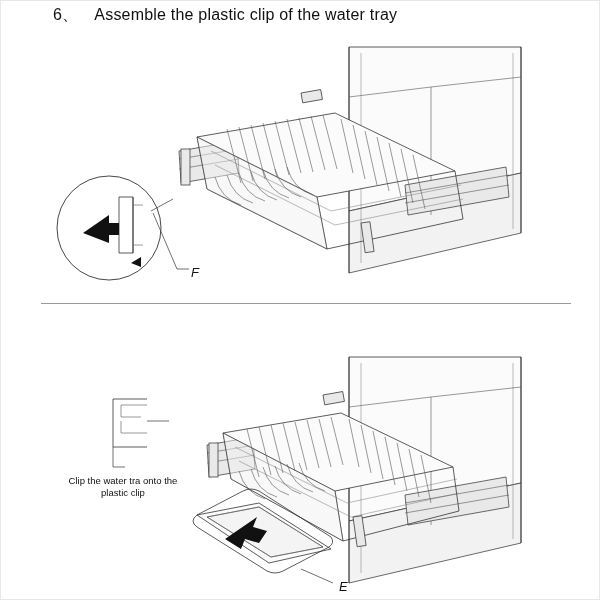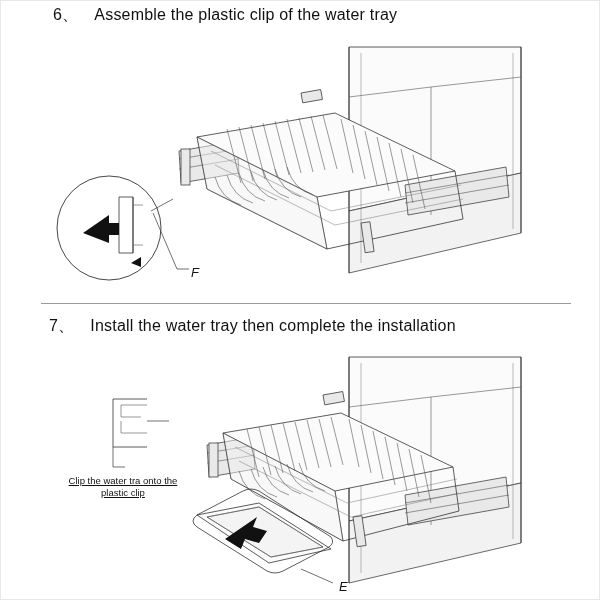--- a/index.html
+++ b/index.html
@@ -74,29 +74,26 @@
 <body>
 
 <div id="page">
 
   <div class="step-heading" style="left:52px; top:4px;">
     <span class="step-num">6、</span><span>Assemble the plastic clip of the water tray</span>
   </div>
 
   <div class="divider" style="top:302px;"></div>
 
-  <div class="step-heading" style="left:48px; top:315px;">
-    <span class="step-num">7、</span><span>Install the water tray then complete the installation</span>
-  </div>
 
   <div class="callout-label" style="left:190px; top:264px;">F</div>
 
   <div class="callout-label" style="left:338px; top:578px;">E</div>
 
-  <div class="note-text" style="left:62px; top:474px;text-decoration:underline;">Clip the water tra onto the plastic clip</div>
+  <div class="note-text" style="left:62px; top:474px;">Clip the water tra onto the plastic clip</div>
 
   <svg class="art" viewBox="0 0 600 600">
 
     <g>
 
       <polygon class="face" points="348,46 520,46 520,172 348,210"></polygon>
       <polygon class="face2" points="348,210 520,172 520,232 348,272"></polygon>
       <polyline class="ln" points="348,46 348,272"></polyline>
       <polyline class="ln" points="520,46 520,232"></polyline>
       <polyline class="ln-lite" points="360,52 360,262"></polyline>

